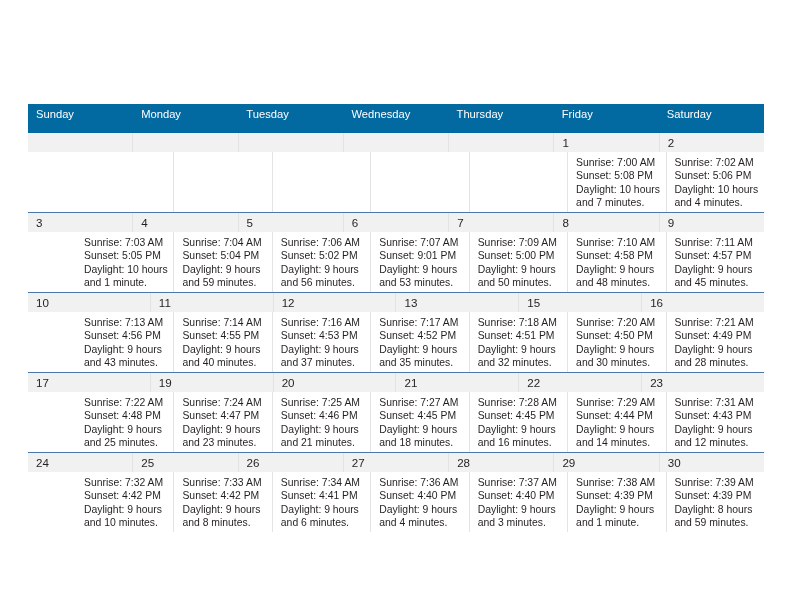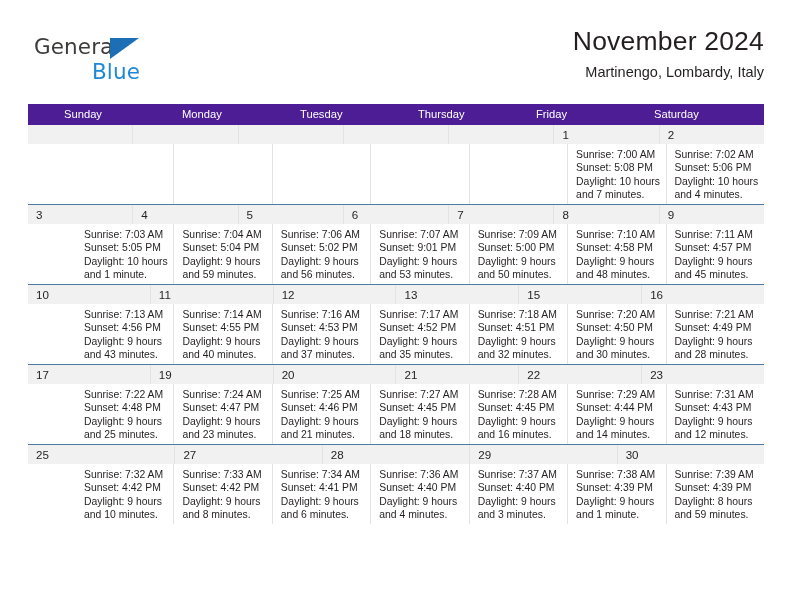--- a/index.html
+++ b/index.html
@@ -90,23 +90,22 @@
 
   
   .calendar {
     position: absolute;
     left: 28px;
     top: 104px;
     width: 736px;
   }
   .weekdays {
     display: flex;
-    background: #4c1d95;
-    height: 21px;
-    padding-left: 28px;
+    background: #0369a1;
+    height: 29px;
   }
   .weekday {
     flex: 1 1 0;
     color: #ffffff;
     font-size: 11.2px;
     line-height: 21px;
     padding-left: 8px;
     box-sizing: border-box;
     white-space: nowrap;
     overflow: hidden;
@@ -152,37 +151,27 @@
     white-space: nowrap;
   }
   .cell.empty { background: transparent; }
   .daynum.empty { color: transparent; }
 </style>
 </head>
 <body>
 
 <div class="page">
 
-  <div class="header">
-    <div class="logo">
-      <span class="logo-general">General</span>
-      <span class="logo-triangle"></span>
-      <span class="logo-blue">Blue</span>
-    </div>
-    <div class="title-block">
-      <div class="cal-title">November 2024</div>
-      <div class="cal-subtitle">Martinengo, Lombardy, Italy</div>
-    </div>
-  </div>
 
   <div class="calendar">
     <div class="weekdays">
         <div class="weekday">Sunday</div>
         <div class="weekday">Monday</div>
         <div class="weekday">Tuesday</div>
+        <div class="weekday">Wednesday</div>
         <div class="weekday">Thursday</div>
         <div class="weekday">Friday</div>
         <div class="weekday">Saturday</div>
       </div>
     <div id="weeks-container">
         <div class="week">
           <div class="daynum-row">
             <div class="daynum empty"></div>
             <div class="daynum empty"></div>
             <div class="daynum empty"></div>
@@ -369,21 +358,23 @@
             <div class="cell">
               <div class="cell-line">Sunrise: 7:31 AM</div>
               <div class="cell-line">Sunset: 4:43 PM</div>
               <div class="cell-line">Daylight: 9 hours</div>
               <div class="cell-line">and 12 minutes.</div>
             </div>
           </div>
         </div>
         <div class="week">
           <div class="daynum-row">
+            <div class="daynum">24</div>
             <div class="daynum">25</div>
+            <div class="daynum">26</div>
             <div class="daynum">27</div>
             <div class="daynum">28</div>
             <div class="daynum">29</div>
             <div class="daynum">30</div>
           </div>
           <div class="detail-row">
             <div class="cell">
               <div class="cell-line">Sunrise: 7:32 AM</div>
               <div class="cell-line">Sunset: 4:42 PM</div>
               <div class="cell-line">Daylight: 9 hours</div>

